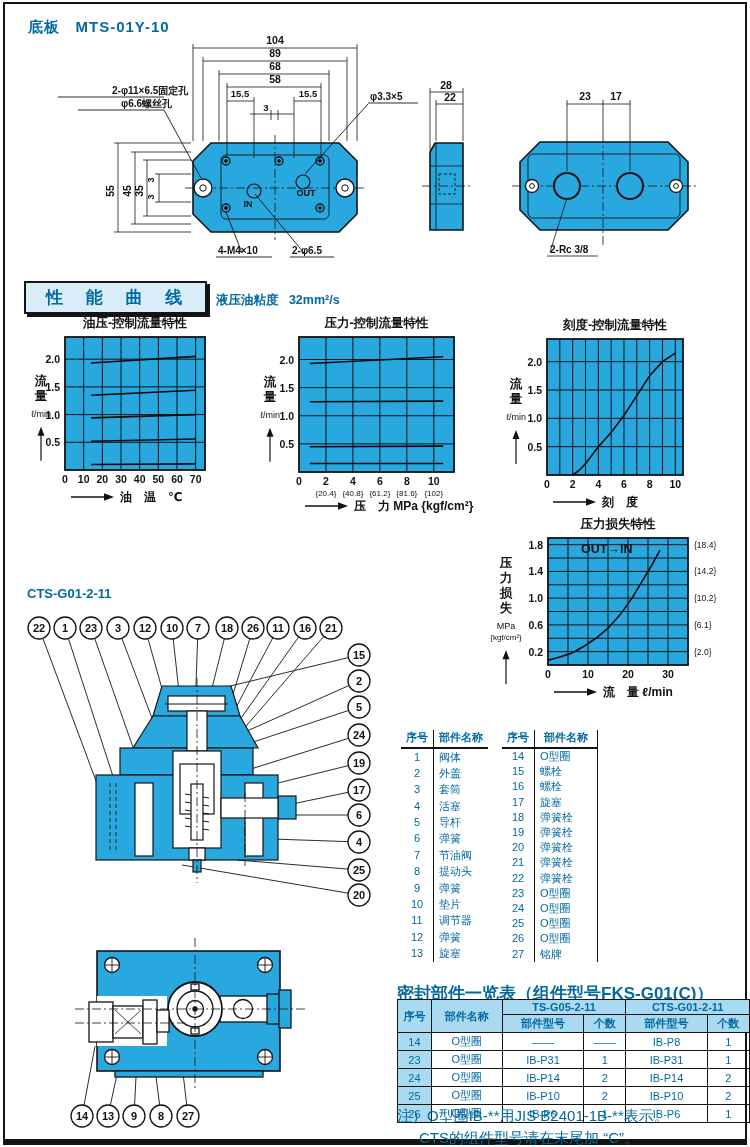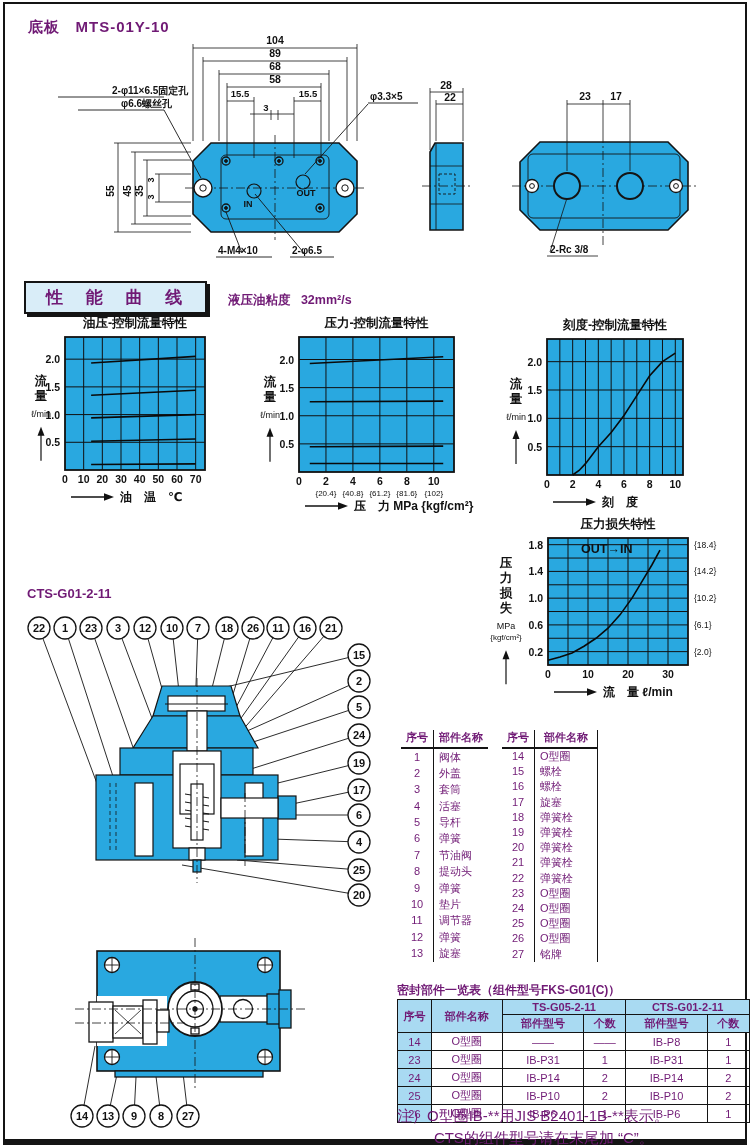--- a/index.html
+++ b/index.html
@@ -1,43 +1,43 @@
 <!DOCTYPE html>
 <html><head>
 <meta charset="utf-8">
 <style>
   html,body{margin:0;padding:0;background:#e8e8e8;}
   .stage{position:relative;width:750px;height:1147px;background:#fff;overflow:hidden;
-         font-family:"Liberation Sans","DejaVu Sans",sans-serif;color:#701a75;}
+         font-family:"Liberation Sans","DejaVu Sans",sans-serif;color:#0369a1;}
   .frame{position:absolute;left:3px;top:2px;right:3px;bottom:2px;
          border:2px solid #141414;border-bottom:6px solid #141414;pointer-events:none;}
   .abs{position:absolute;}
   .doc-title{font-size:15px;font-weight:bold;letter-spacing:1px;}
   .sec-header{background:#d9edf8;border:2px solid #141414;box-shadow:3px 3px 0 #141414;
               font-size:17px;font-weight:bold;letter-spacing:9px;padding:3px 14px 3px 20px;white-space:nowrap;}
   .visc{font-size:12.5px;font-weight:bold;}
   .model2{font-size:13px;font-weight:bold;}
   svg text{font-family:"Liberation Sans","DejaVu Sans",sans-serif;fill:#111;}
   
   .parts-wrap{display:flex;gap:14px;}
   table.parts{border-collapse:collapse;font-size:11px;line-height:1;}
   table.parts th{font-weight:bold;padding:2px 5px 4px 5px;border-bottom:2px solid #141414;white-space:nowrap;}
   table.parts td{padding:2.1px 5px;white-space:nowrap;}
   table.parts td.no{text-align:center;border-right:1.5px solid #141414;min-width:22px;}
   table.parts th.no{border-right:1.5px solid #141414;}
   table.parts td.nm{border-right:1.5px solid #141414;min-width:52px;}
   table.parts th.nm{border-right:1.5px solid #141414;}
   
-  .seal-title{font-size:12px;font-weight:bold;}
+  .seal-title{font-size:17px;font-weight:bold;}
   table.seal{border-collapse:collapse;font-size:11px;}
   table.seal th,table.seal td{border:1.4px solid #141414;text-align:center;padding:1px 2px;white-space:nowrap;}
   table.seal th{background:#a9daf2;font-weight:bold;}
   table.seal td.no{background:#a9daf2;}
   .notes{font-size:15px;line-height:1.45;}
-  .notes .n2{padding-left:22px;text-align:center;}
+  .notes .n2{padding-left:22px;}
 </style>
 </head>
 <body>
 
 <div class="stage">
   <div class="frame"></div>
 
   <div class="abs doc-title" style="left:28px;top:18px;">
     <span>底板</span>&nbsp;&nbsp;
     <span>MTS-01Y-10</span>
@@ -181,21 +181,21 @@
       <text x="368" y="92" text-anchor="start" font-size="10">φ3.3×5</text>
       <text x="216" y="246" text-anchor="start" font-size="10">4-M4×10</text>
       <text x="290" y="246" text-anchor="start" font-size="10">2-φ6.5</text>
       <text x="548" y="245" text-anchor="start" font-size="10">2-Rc 3/8</text>
       <text x="246" y="199" font-size="9">IN</text>
       <text x="304" y="188" font-size="9">OUT</text>
     </g>
   </svg>
 
   <div class="abs sec-header" style="left:24px;top:281px;">性 能 曲 线</div>
-  <div class="abs visc" style="left:228px;top:292px;text-align:center;">
+  <div class="abs visc" style="left:216px;top:292px;text-align:center;">
     <span>液压油粘度</span>&nbsp;&nbsp;
     <span>32mm²/s</span>
   </div>
 
   <svg class="abs" style="left:25px;top:312px;" width="230" height="202">
       <rect x="40" y="25" width="140" height="133" fill="#29a8e0" stroke="#111" stroke-width="1.8"></rect>
       <line x1="58.66666666666667" y1="25" x2="58.66666666666667" y2="158" stroke="#111" stroke-width="1"></line>
       <line x1="77.33333333333334" y1="25" x2="77.33333333333334" y2="158" stroke="#111" stroke-width="1"></line>
       <line x1="96" y1="25" x2="96" y2="158" stroke="#111" stroke-width="1"></line>
       <line x1="114.66666666666667" y1="25" x2="114.66666666666667" y2="158" stroke="#111" stroke-width="1"></line>

